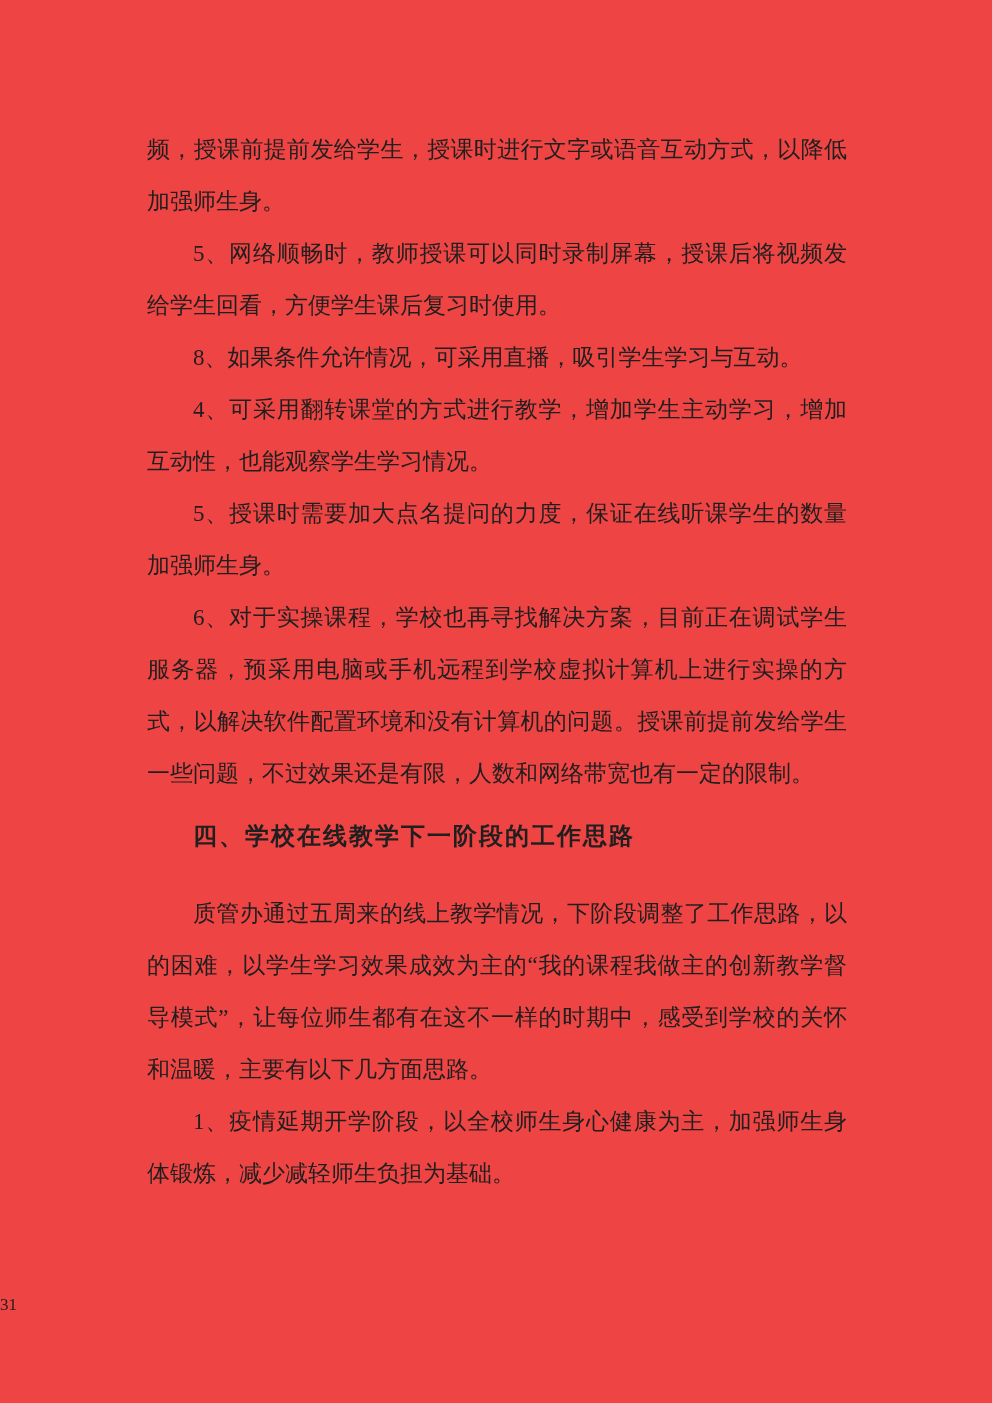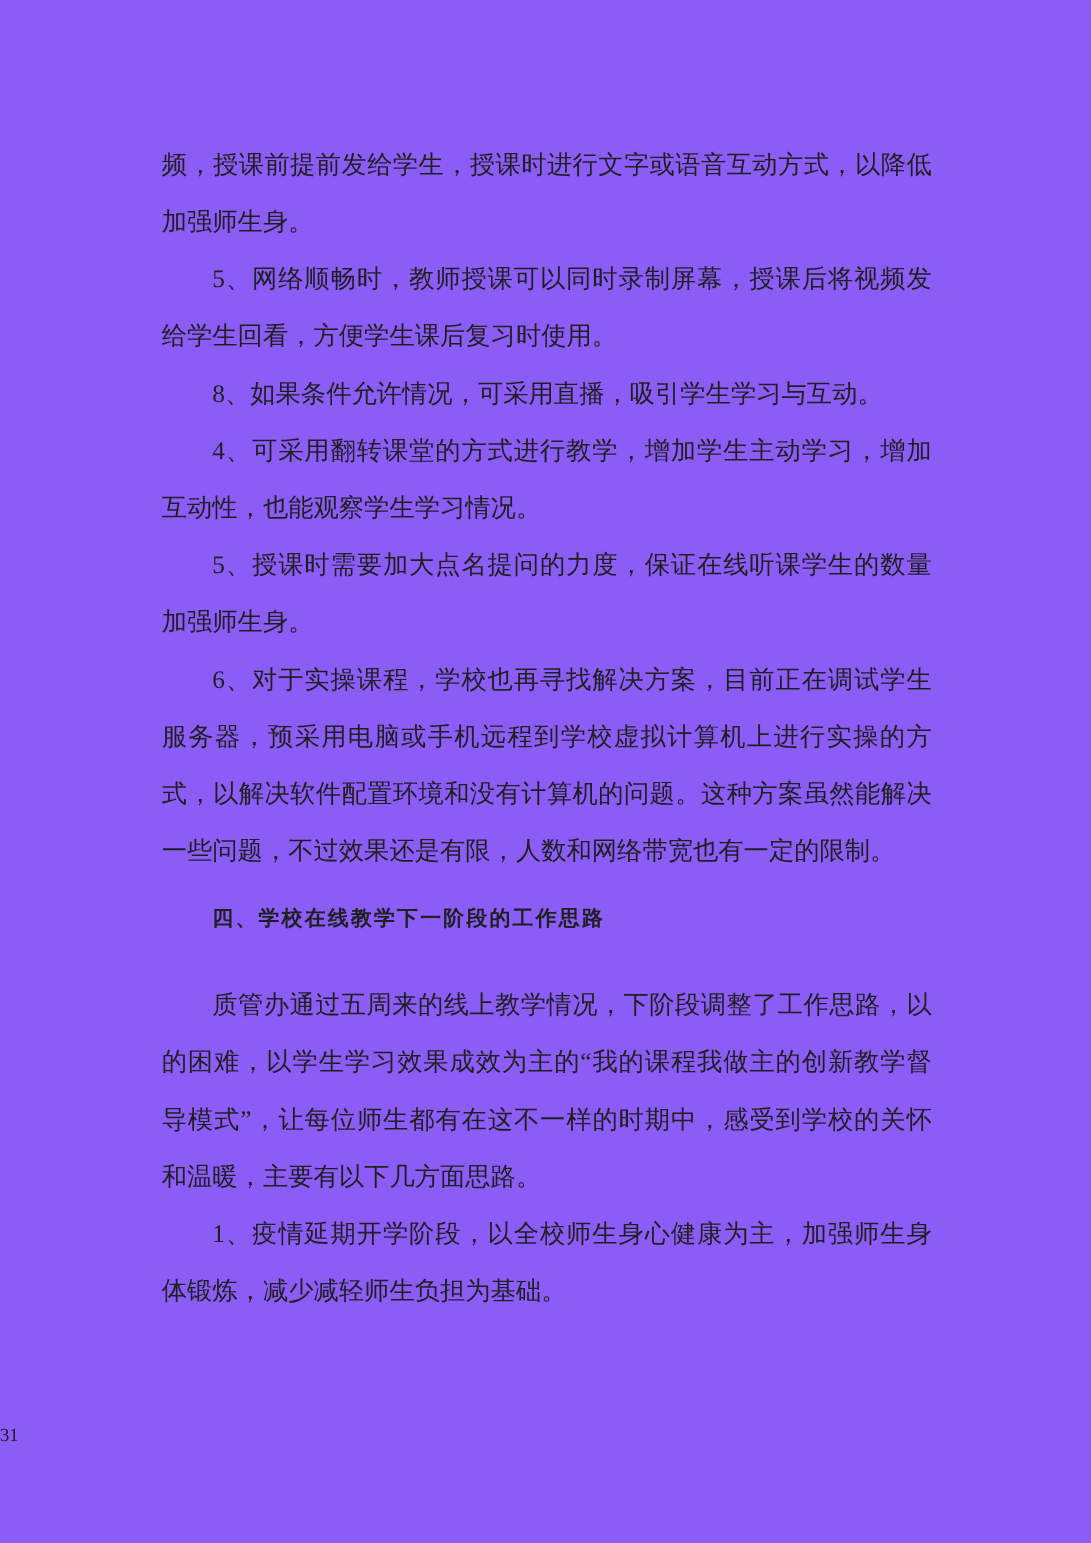--- a/index.html
+++ b/index.html
@@ -8,21 +8,21 @@
     width: 992px;
     height: 1403px;
     background: #ffffff;
     position: relative;
     overflow: hidden;
     font-family: "Liberation Serif", "DejaVu Serif", serif;
   }
   .page {
     position: absolute;
     inset: 0;
-    background: #8b5cf6;
+    background: #ef4444;
   }
   .content {
     position: absolute;
     left: 147px;
     top: 124px;
     width: 700px;
     color: #1f1f1f;
   }
   .para { margin: 0; }
   .line {
@@ -38,21 +38,21 @@
     text-align-last: justify;
   }
   .line.indent { text-indent: 46px; }
   .heading-block {
     font-family: "Liberation Sans", "DejaVu Sans", sans-serif;
     font-weight: bold;
     margin-top: 10px;
     margin-bottom: 26px;
   }
   .heading-block .line {
-    font-size: 19px;
+    font-size: 24px;
     text-align: left;
     text-align-last: left;
     letter-spacing: 2px;
   }
   .page-number {
     position: absolute;
     left: 0;
     right: 0;
     top: 1293px;
     text-align: left;
@@ -82,21 +82,21 @@
         <div class="line indent justify">4、可采用翻转课堂的方式进行教学，增加学生主动学习，增加</div>
         <div class="line">互动性，也能观察学生学习情况。</div>
       </div>
       <div class="para">
         <div class="line indent justify">5、授课时需要加大点名提问的力度，保证在线听课学生的数量</div>
         <div class="line">加强师生身。</div>
       </div>
       <div class="para">
         <div class="line indent justify">6、对于实操课程，学校也再寻找解决方案，目前正在调试学生</div>
         <div class="line justify">服务器，预采用电脑或手机远程到学校虚拟计算机上进行实操的方</div>
-        <div class="line justify">式，以解决软件配置环境和没有计算机的问题。这种方案虽然能解决</div>
+        <div class="line justify">式，以解决软件配置环境和没有计算机的问题。授课前提前发给学生</div>
         <div class="line">一些问题，不过效果还是有限，人数和网络带宽也有一定的限制。</div>
       </div>
       <div class="para heading-block">
         <div class="line indent">四、学校在线教学下一阶段的工作思路</div>
       </div>
       <div class="para">
         <div class="line indent justify">质管办通过五周来的线上教学情况，下阶段调整了工作思路，以</div>
         <div class="line justify">的困难，以学生学习效果成效为主的“我的课程我做主的创新教学督</div>
         <div class="line justify">导模式”，让每位师生都有在这不一样的时期中，感受到学校的关怀</div>
         <div class="line">和温暖，主要有以下几方面思路。</div>

